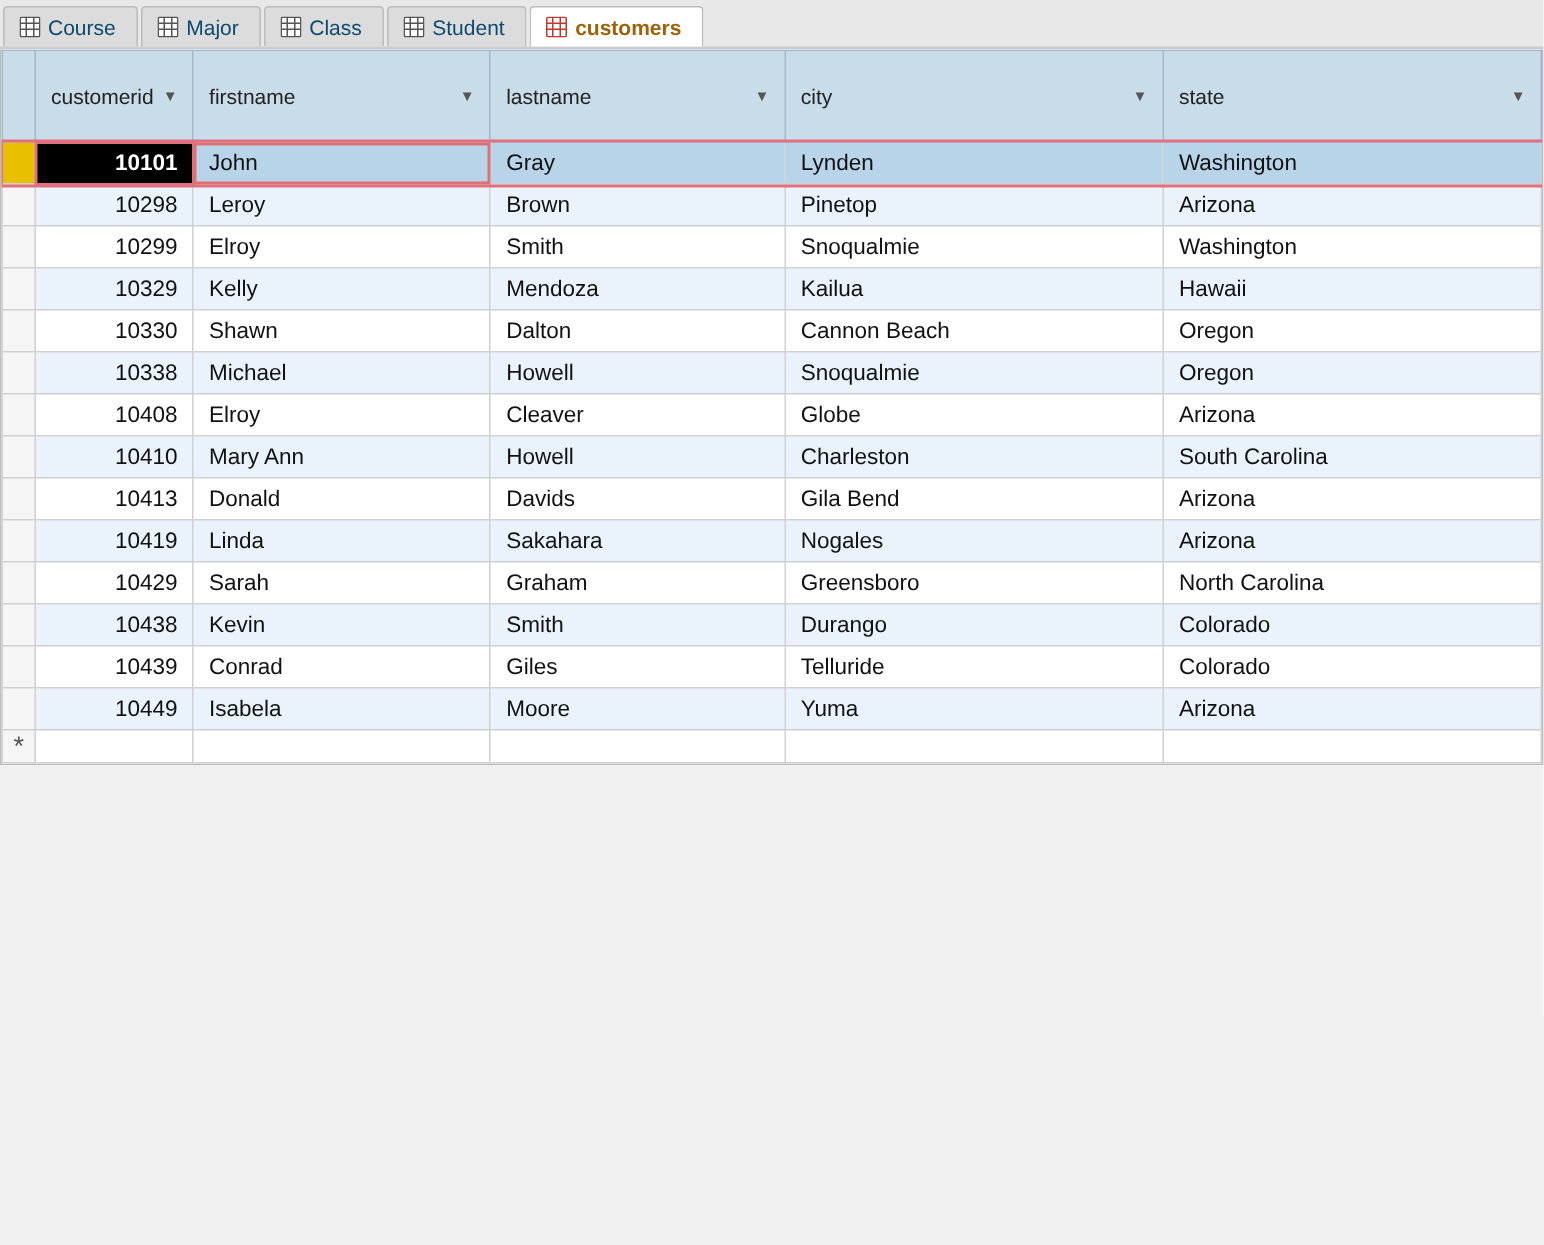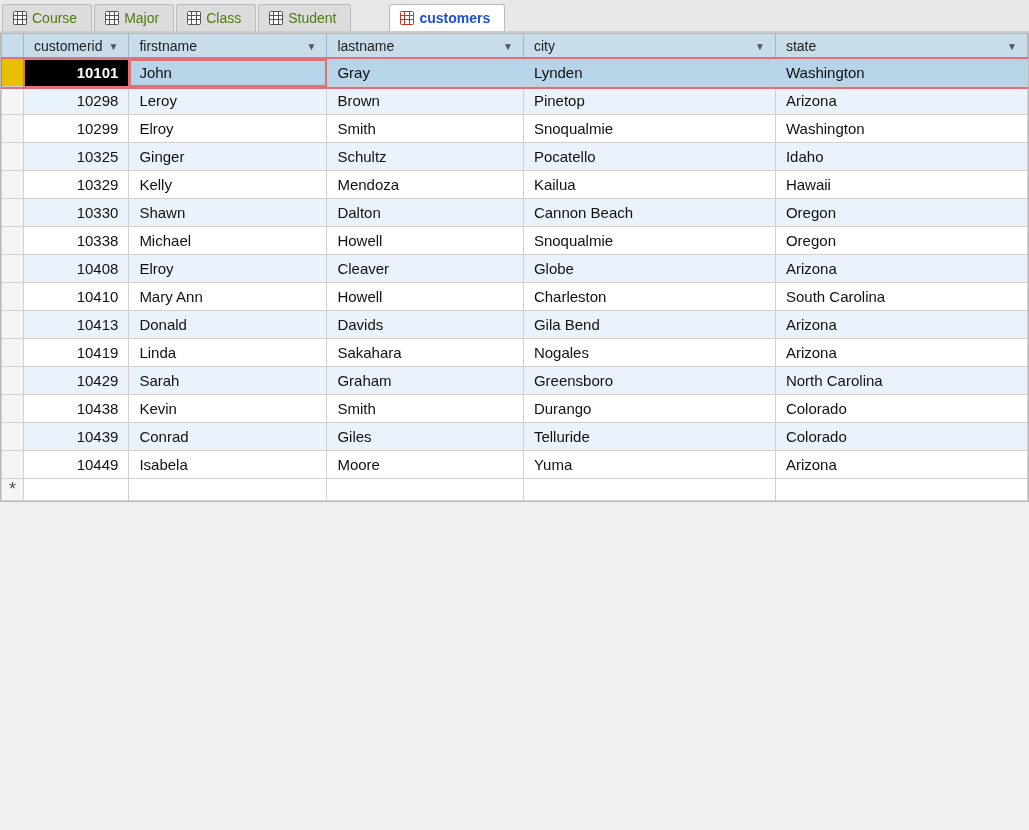--- a/index.html
+++ b/index.html
@@ -21,35 +21,34 @@
     }
 
     .tab {
       display: flex;
       align-items: center;
       gap: 5px;
       padding: 5px 14px 5px 10px;
       border: 1px solid #bbb;
       border-bottom: none;
       background: #dcdcdc;
-      color: #4d7c0f;
+      color: #0c4a6e;
       cursor: pointer;
       font-size: 14px;
       margin-right: 2px;
       border-radius: 3px 3px 0 0;
       min-width: 80px;
     }
 
     .tab.active {
       background: #fff;
-      color: #1d4ed8;
+      color: #a16207;
       font-weight: bold;
       border-color: #bbb;
       z-index: 1;
-      margin-left: 36px;
     }
 
     .tab-icon {
       display: inline-block;
       width: 14px;
       height: 14px;
       position: relative;
       flex-shrink: 0;
     }
 
@@ -69,21 +68,21 @@
       border-collapse: collapse;
       width: 100%;
     }
 
     thead tr {
       background: #d6e4f0;
     }
 
     th {
       border: 1px solid #a0b8cc;
-      padding: 4px 10px;
+      padding: 22px 10px;
       font-weight: normal;
       font-size: 14px;
       color: #222;
       text-align: left;
       white-space: nowrap;
       background: #c8dcea;
     }
 
     th .col-header {
       display: flex;
@@ -269,28 +268,20 @@
         <tr>
           <td class="row-indicator"></td>
           <td class="col-id">10299</td>
           <td>Elroy</td>
           <td>Smith</td>
           <td>Snoqualmie</td>
           <td>Washington</td>
         </tr>
         <tr>
           <td class="row-indicator"></td>
-          <td class="col-id">10325</td>
-          <td>Ginger</td>
-          <td>Schultz</td>
-          <td>Pocatello</td>
-          <td>Idaho</td>
-        </tr>
-        <tr>
-          <td class="row-indicator"></td>
           <td class="col-id">10329</td>
           <td>Kelly</td>
           <td>Mendoza</td>
           <td>Kailua</td>
           <td>Hawaii</td>
         </tr>
         <tr>
           <td class="row-indicator"></td>
           <td class="col-id">10330</td>
           <td>Shawn</td>

